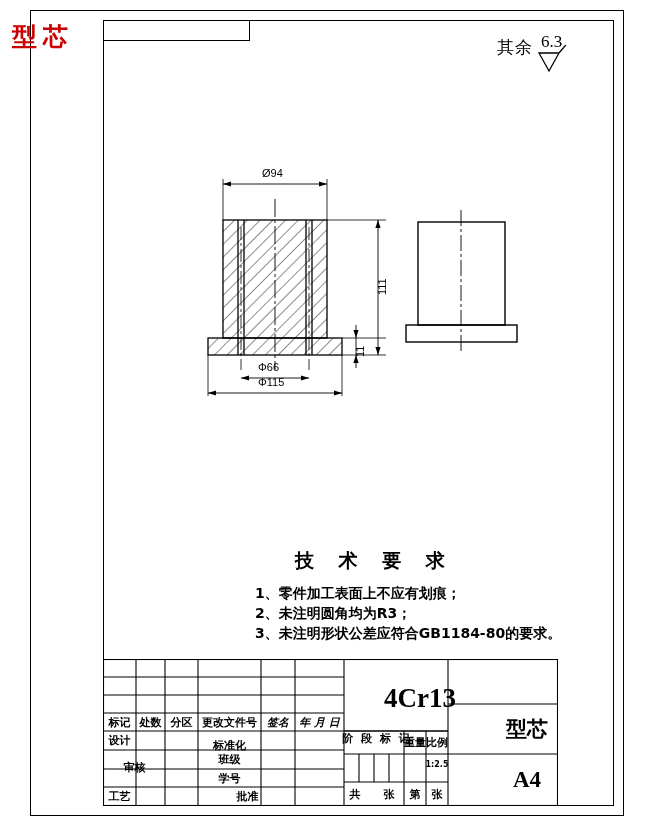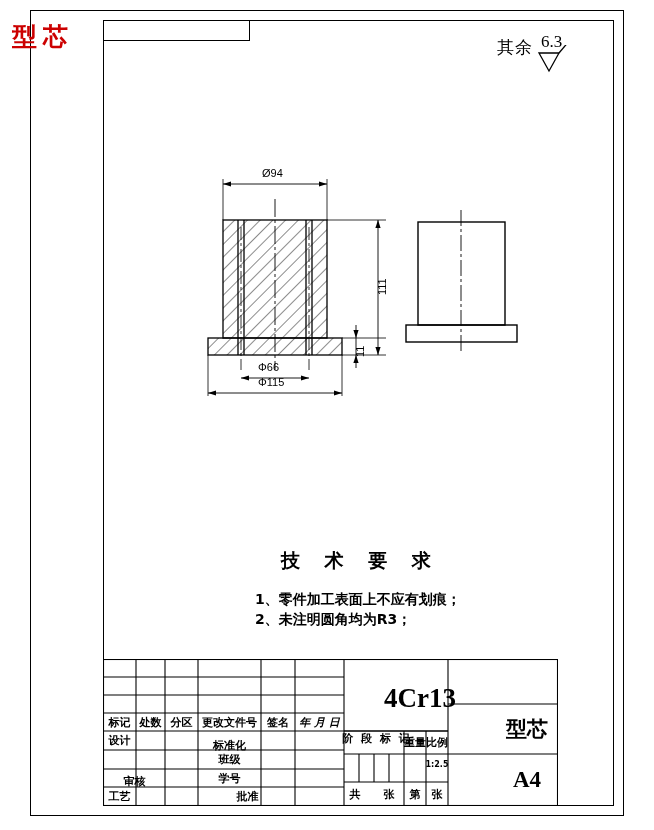--- a/index.html
+++ b/index.html
@@ -27,23 +27,23 @@
   
   #view-section{left:200px;top:165px;width:200px;height:235px;}
   #view-front{left:405px;top:210px;width:125px;height:145px;}
 
   .dimtxt{position:absolute;font-size:11px;font-family:"Liberation Sans",sans-serif;
           letter-spacing:0px;white-space:nowrap;}
   .dimtxt.vert{transform:rotate(-90deg);transform-origin:left top;}
 
   
   #tech-req{left:255px;top:548px;width:340px;}
-  #tech-title{font-size:19px;letter-spacing:9px;margin-left:26px;font-weight:bold;
+  #tech-title{font-size:19px;letter-spacing:9px;margin-left:40px;font-weight:bold;
               font-family:"DejaVu Sans","Liberation Sans",sans-serif;}
-  #tech-req ol{list-style:none;margin:15px 0 0 0;padding:0;}
+  #tech-req ol{list-style:none;margin:9px 0 0 0;padding:0;}
   #tech-req li{font-size:14px;line-height:20px;white-space:nowrap;font-weight:bold;
                font-family:"DejaVu Sans","Liberation Sans",sans-serif;}
 
   
   #title-block{left:103px;top:659px;width:455px;height:147px;}
   .cell{position:absolute;box-sizing:border-box;display:flex;align-items:center;
         justify-content:center;font-size:11px;font-weight:bold;white-space:nowrap;
         font-family:"DejaVu Sans","Liberation Sans",sans-serif;}
   .cell.lbl{font-size:11px;letter-spacing:0px;}
   .big{font-family:"Liberation Serif","DejaVu Serif",serif;font-weight:bold;margin-left:24px;}
@@ -133,20 +133,21 @@
     <rect x="1" y="115" width="111" height="17" fill="none" stroke="#000" stroke-width="1.4"></rect>
     <line x1="56" y1="0" x2="56" y2="143" stroke="#000" stroke-width="0.9" stroke-dasharray="16,3,3,3"></line>
   </svg>
 </div>
 
 <div class="abs" id="tech-req">
   <div id="tech-title">技 术 要 求</div>
   <ol>
     <li>1、零件加工表面上不应有划痕；</li>
     <li>2、未注明圆角均为R3；</li>
+    <li>3、未注明形状公差应符合GB1184-80的要求。</li>
   </ol>
 </div>
 
 <div class="abs" id="title-block">
   <svg width="455" height="147" style="position:absolute;left:0;top:0;">
     <g stroke="#000" stroke-width="1.1" fill="none">
 
       <rect x="0.5" y="0.5" width="454" height="146"></rect>
 
       <line x1="0" y1="18" x2="241" y2="18"></line>
@@ -180,26 +181,26 @@
       <line x1="345" y1="0" x2="345" y2="147"></line>
       <line x1="345" y1="45" x2="455" y2="45"></line>
       <line x1="345" y1="95" x2="455" y2="95"></line>
     </g>
   </svg>
 
   <div class="cell lbl" style="left:0;top:54px;width:33px;height:18px;">标记</div>
   <div class="cell lbl" style="left:33px;top:54px;width:29px;height:18px;">处数</div>
   <div class="cell lbl" style="left:62px;top:54px;width:33px;height:18px;">分区</div>
   <div class="cell lbl" style="left:95px;top:54px;width:63px;height:18px;">更改文件号</div>
-  <div class="cell lbl" style="left:158px;top:54px;width:34px;height:18px;">签名</div>
+  <div class="cell lbl" style="left:158px;top:54px;width:34px;height:18px;font-style:italic;">签名</div>
   <div class="cell lbl" style="left:192px;top:54px;width:49px;height:18px;font-style:italic;">年 月 日</div>
 
   <div class="cell lbl" style="left:0;top:72px;width:33px;height:19px;">设计</div>
   <div class="cell lbl" style="left:0;top:91px;width:33px;height:19px;"></div>
-  <div class="cell lbl" style="left:0;top:110px;width:33px;height:24px;padding-left:30px;">审核</div>
+  <div class="cell lbl" style="left:0;top:96px;width:33px;height:24px;padding-left:30px;">审核</div>
   <div class="cell lbl" style="left:0;top:128px;width:33px;height:19px;text-align:right;">工艺</div>
 
   <div class="cell lbl" style="left:95px;top:72px;width:63px;height:29px;">标准化</div>
   <div class="cell lbl" style="left:95px;top:91px;width:63px;height:19px;">班级</div>
   <div class="cell lbl" style="left:95px;top:110px;width:63px;height:18px;">学号</div>
   <div class="cell lbl" style="left:95px;top:128px;width:63px;height:19px;padding-left:36px;">批准</div>
 
   <div class="cell big" id="tb-material" style="left:241px;top:14px;width:104px;height:50px;">4Cr13</div>
 
   <div class="cell lbl" style="left:244px;top:72px;width:60px;height:15px;letter-spacing:2px;">阶 段 标 记</div>

